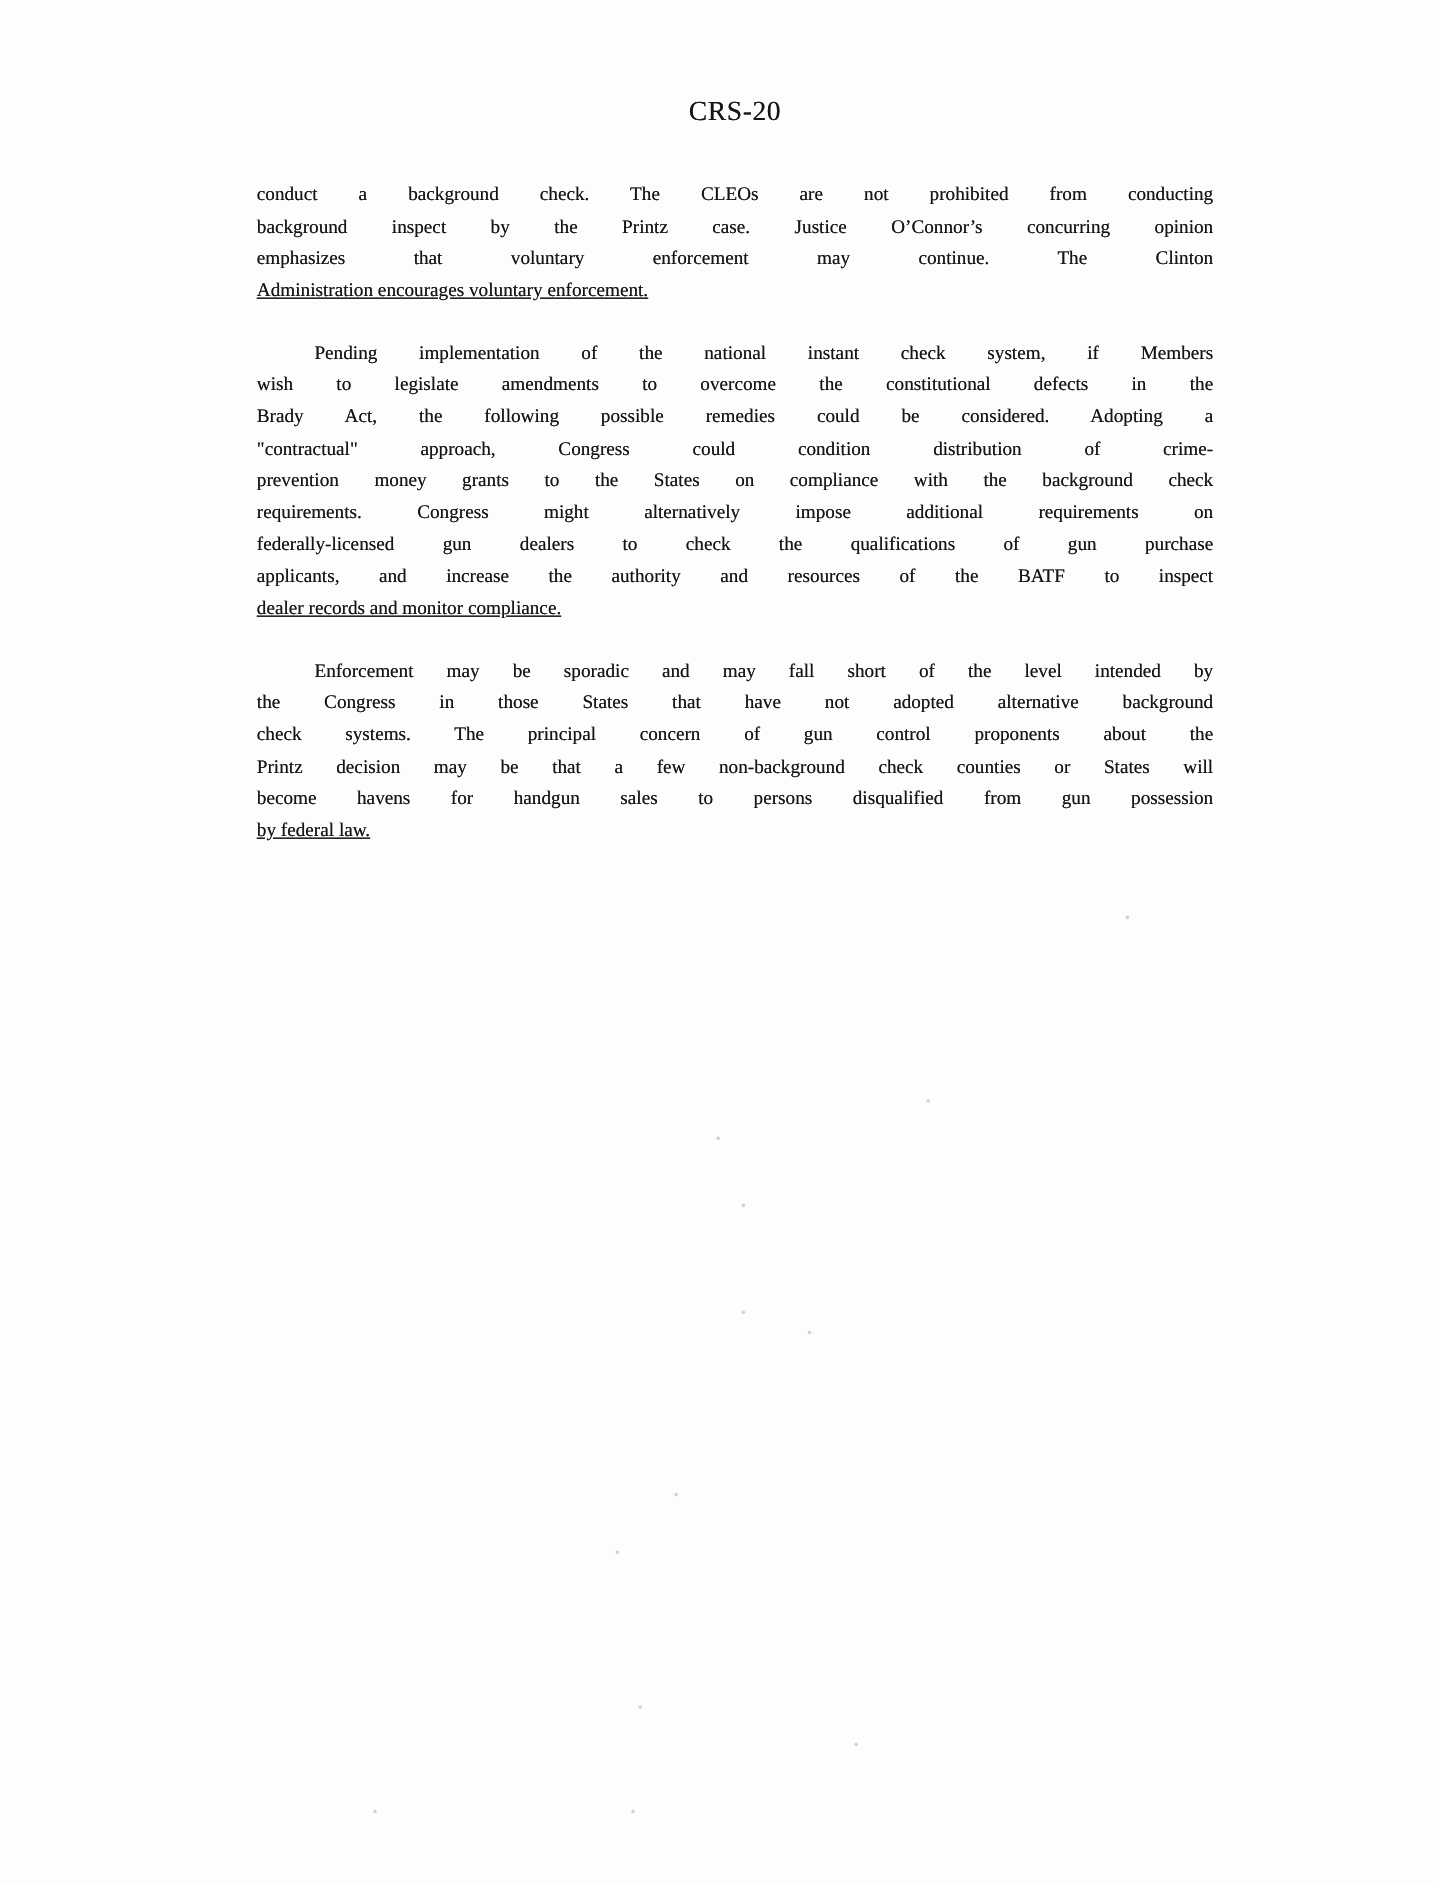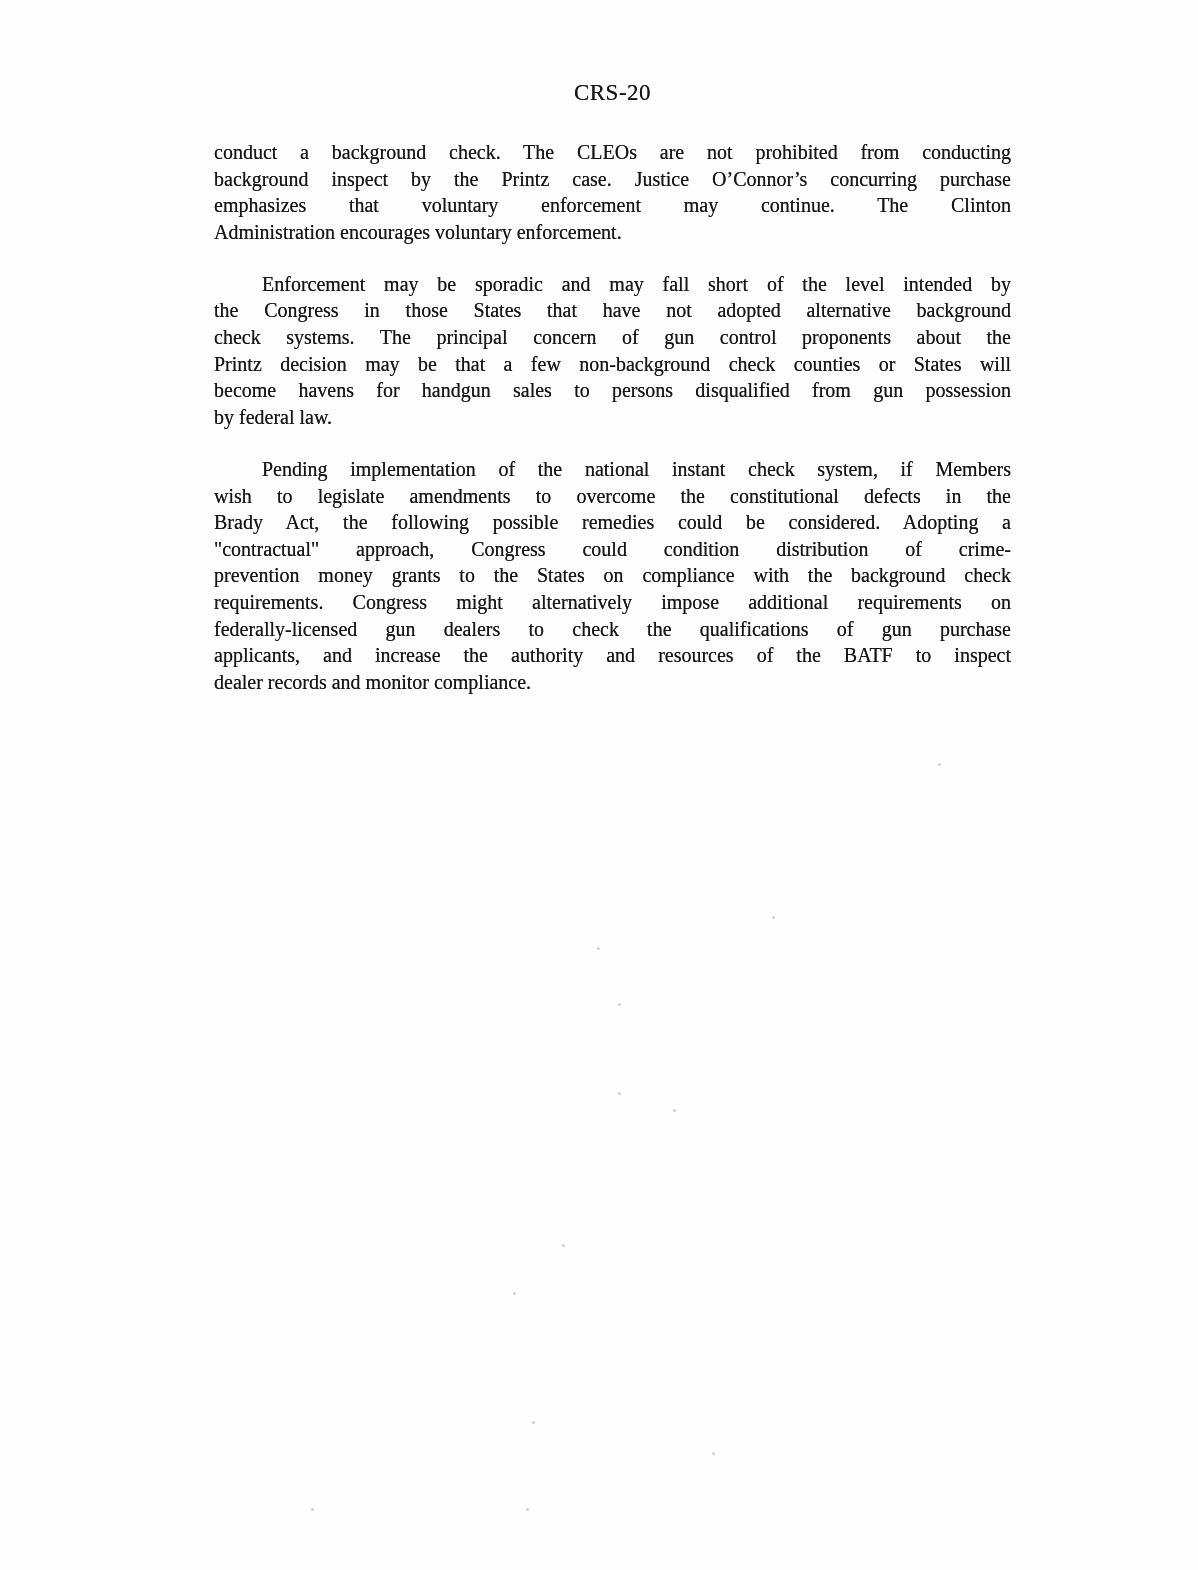--- a/index.html
+++ b/index.html
@@ -21,36 +21,37 @@
     position: absolute;
     top: 80px;
     left: 214px;
     width: 797px;
     text-align: center;
     font-size: 23px;
     letter-spacing: 0.5px;
   }
   .body-text {
     position: absolute;
-    top: 139px;
+    top: 150px;
     left: 214px;
     width: 797px;
-    font-size: 20px;
+    font-size: 16px;
     line-height: 26.6px;
   }
   .paragraph {
     margin: 0 0 25.5px 0;
   }
   .line {
     text-align: justify;
     text-align-last: justify;
     -moz-text-align-last: justify;
   }
   .line.last {
     text-align-last: left;
+    text-decoration: underline;
     -moz-text-align-last: left;
   }
   .line.indent {
     text-indent: 48px;
   }
   .italic {
   }
   .speck {
     position: absolute;
     width: 3px;
@@ -60,42 +61,42 @@
   }
 </style>
 </head>
 <body>
 
 <div class="page">
   <div class="header">CRS-20</div>
   <div class="body-text">
       <div class="paragraph">
         <div class="line"><span>conduct a background check. The CLEOs are not prohibited from conducting</span></div>
-        <div class="line"><span>background inspect by the </span><span class="italic">Printz</span><span> case. Justice O’Connor’s concurring purchase</span></div>
+        <div class="line"><span>background inspect by the </span><span class="italic">Printz</span><span> case. Justice O’Connor’s concurring opinion</span></div>
         <div class="line"><span>emphasizes that voluntary enforcement may continue. The Clinton</span></div>
         <div class="line last"><span>Administration encourages voluntary enforcement.</span></div>
-      </div>
-      <div class="paragraph">
-        <div class="line indent"><span>Enforcement may be sporadic and may fall short of the level intended by</span></div>
-        <div class="line"><span>the Congress in those States that have not adopted alternative background</span></div>
-        <div class="line"><span>check systems. The principal concern of gun control proponents about the</span></div>
-        <div class="line"><span class="italic">Printz</span><span> decision may be that a few non-background check counties or States will</span></div>
-        <div class="line"><span>become havens for handgun sales to persons disqualified from gun possession</span></div>
-        <div class="line last"><span>by federal law.</span></div>
       </div>
       <div class="paragraph">
         <div class="line indent"><span>Pending implementation of the national instant check system, if Members</span></div>
         <div class="line"><span>wish to legislate amendments to overcome the constitutional defects in the</span></div>
         <div class="line"><span>Brady Act, the following possible remedies could be considered. Adopting a</span></div>
         <div class="line"><span>"contractual" approach, Congress could condition distribution of crime-</span></div>
         <div class="line"><span>prevention money grants to the States on compliance with the background check</span></div>
         <div class="line"><span>requirements. Congress might alternatively impose additional requirements on</span></div>
         <div class="line"><span>federally-licensed gun dealers to check the qualifications of gun purchase</span></div>
         <div class="line"><span>applicants, and increase the authority and resources of the BATF to inspect</span></div>
         <div class="line last"><span>dealer records and monitor compliance.</span></div>
+      </div>
+      <div class="paragraph">
+        <div class="line indent"><span>Enforcement may be sporadic and may fall short of the level intended by</span></div>
+        <div class="line"><span>the Congress in those States that have not adopted alternative background</span></div>
+        <div class="line"><span>check systems. The principal concern of gun control proponents about the</span></div>
+        <div class="line"><span class="italic">Printz</span><span> decision may be that a few non-background check counties or States will</span></div>
+        <div class="line"><span>become havens for handgun sales to persons disqualified from gun possession</span></div>
+        <div class="line last"><span>by federal law.</span></div>
       </div>
     </div>
   <div id="specks">
       <div class="speck" style="left: 938px; top: 763px;"></div>
       <div class="speck" style="left: 772px; top: 916px;"></div>
       <div class="speck" style="left: 597px; top: 947px;"></div>
       <div class="speck" style="left: 618px; top: 1003px;"></div>
       <div class="speck" style="left: 618px; top: 1092px;"></div>
       <div class="speck" style="left: 673px; top: 1109px;"></div>
       <div class="speck" style="left: 562px; top: 1244px;"></div>

